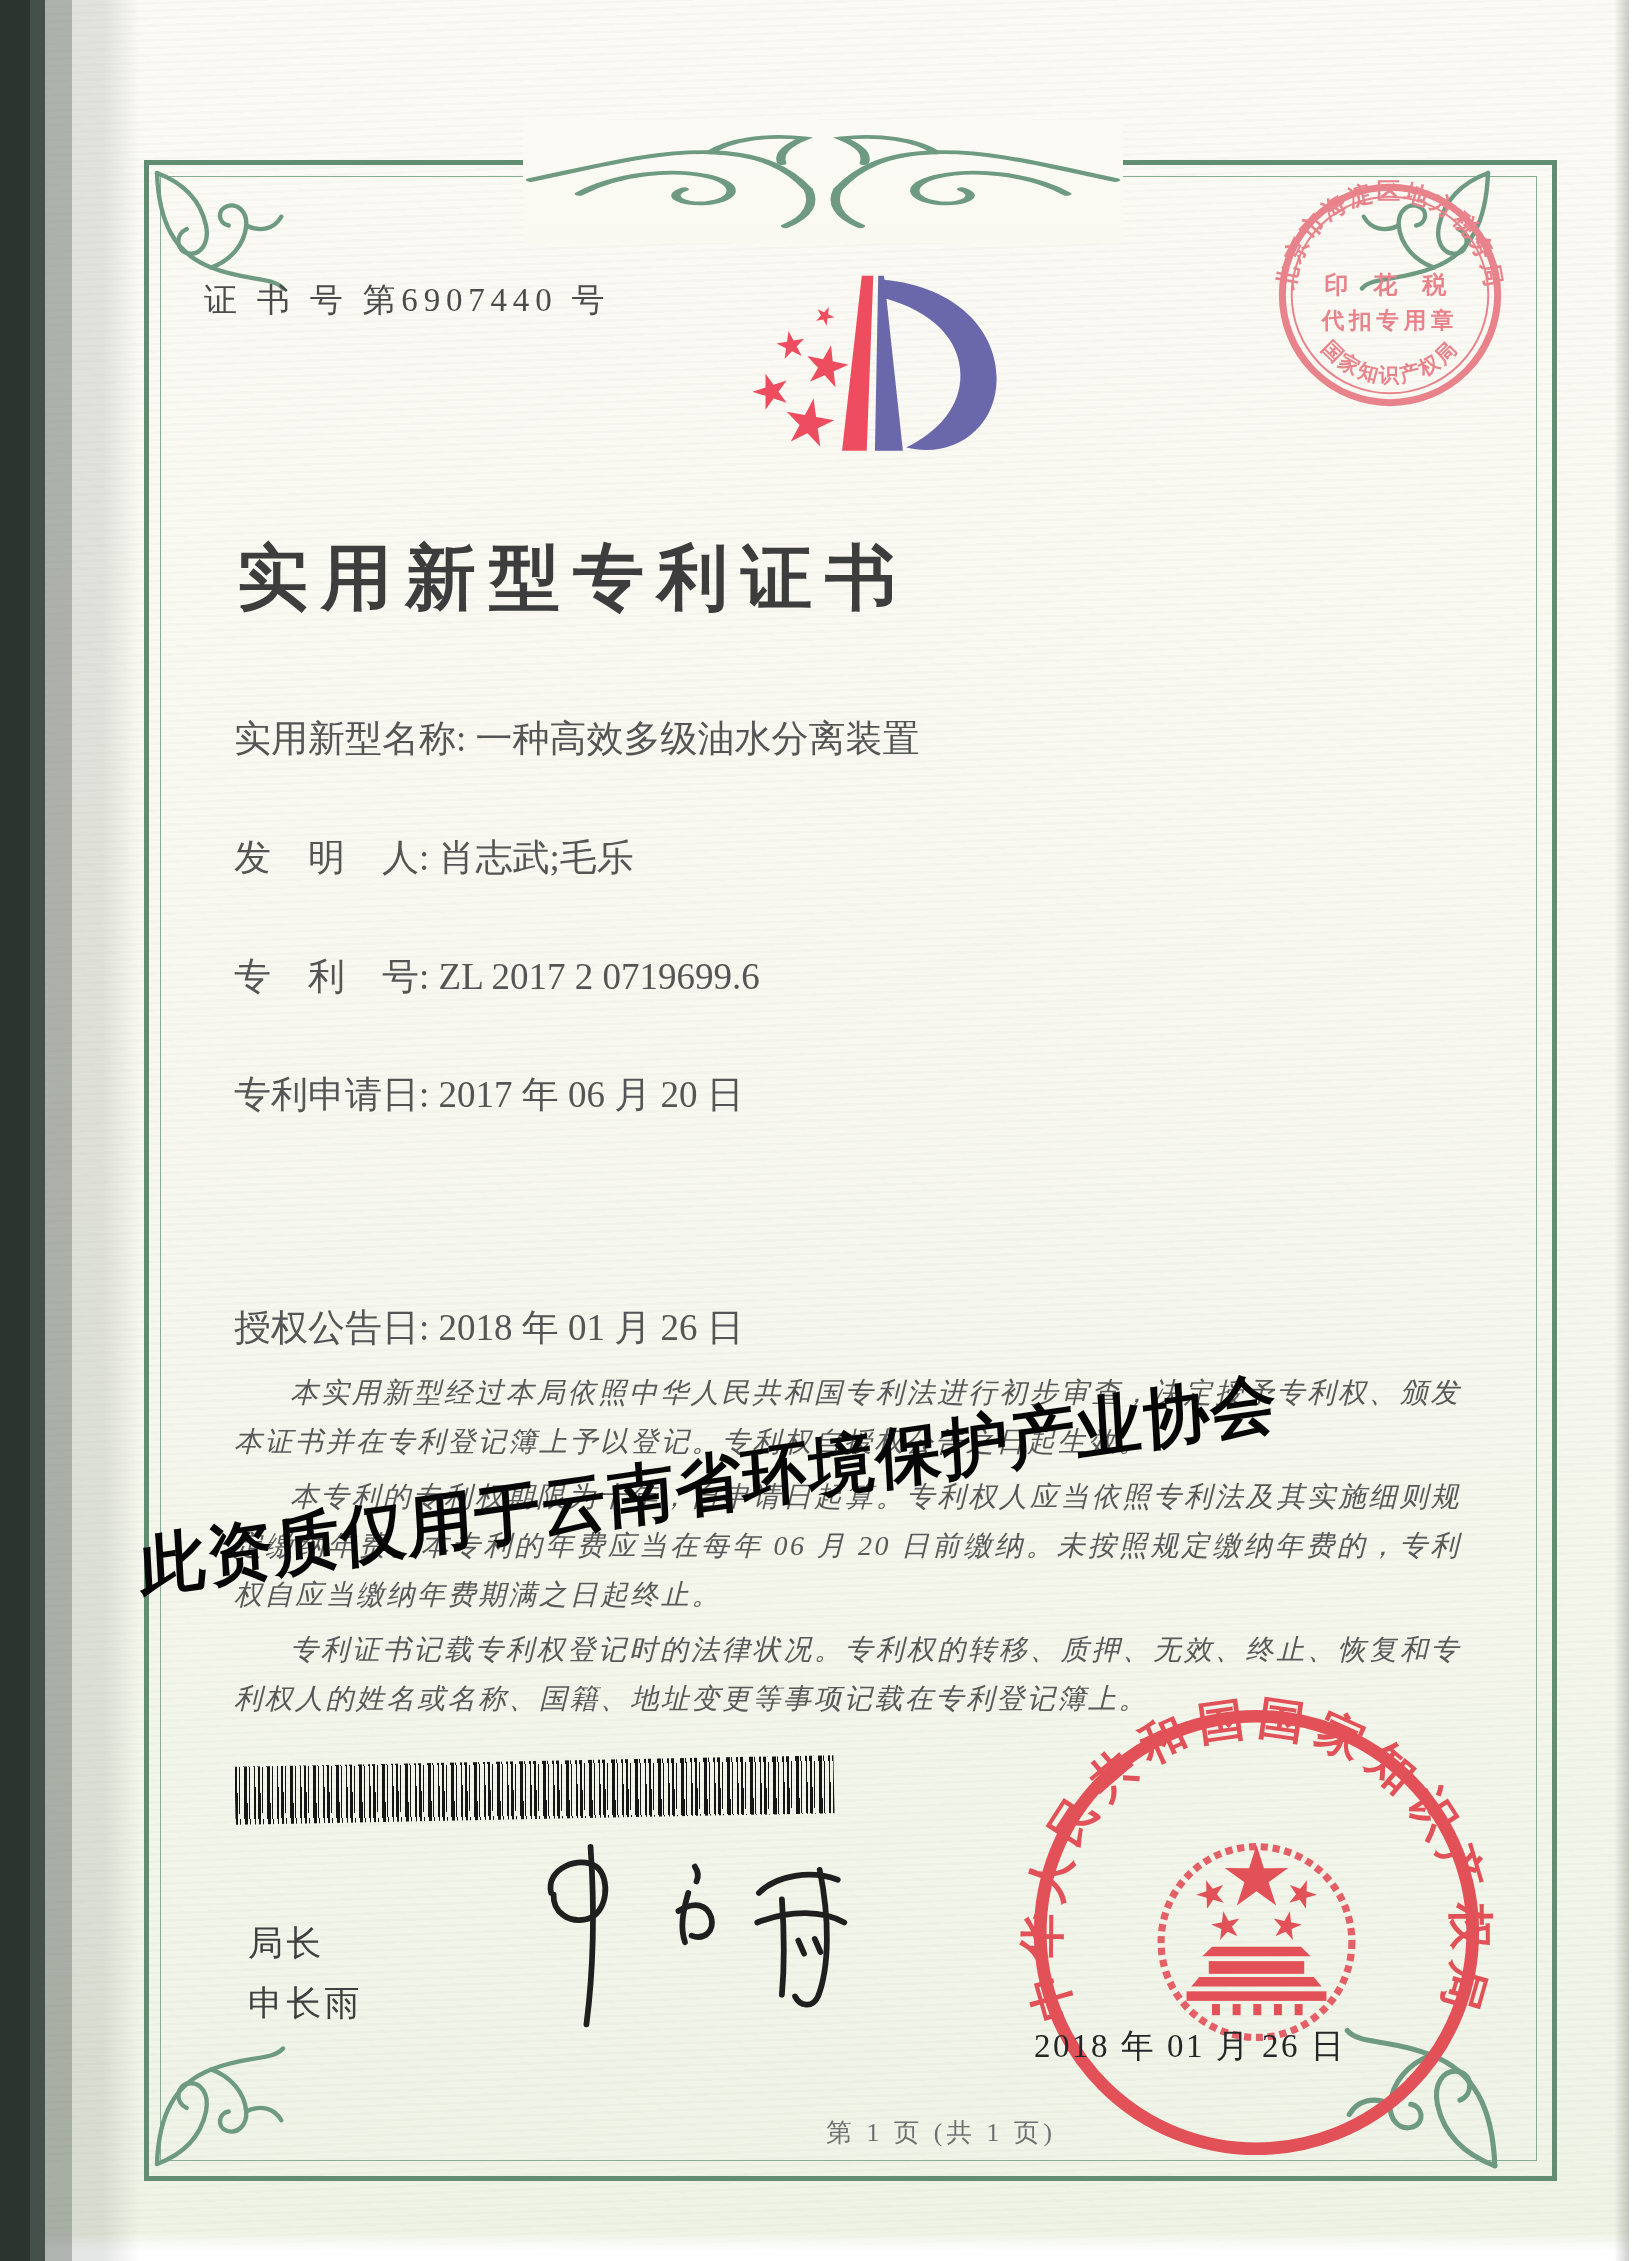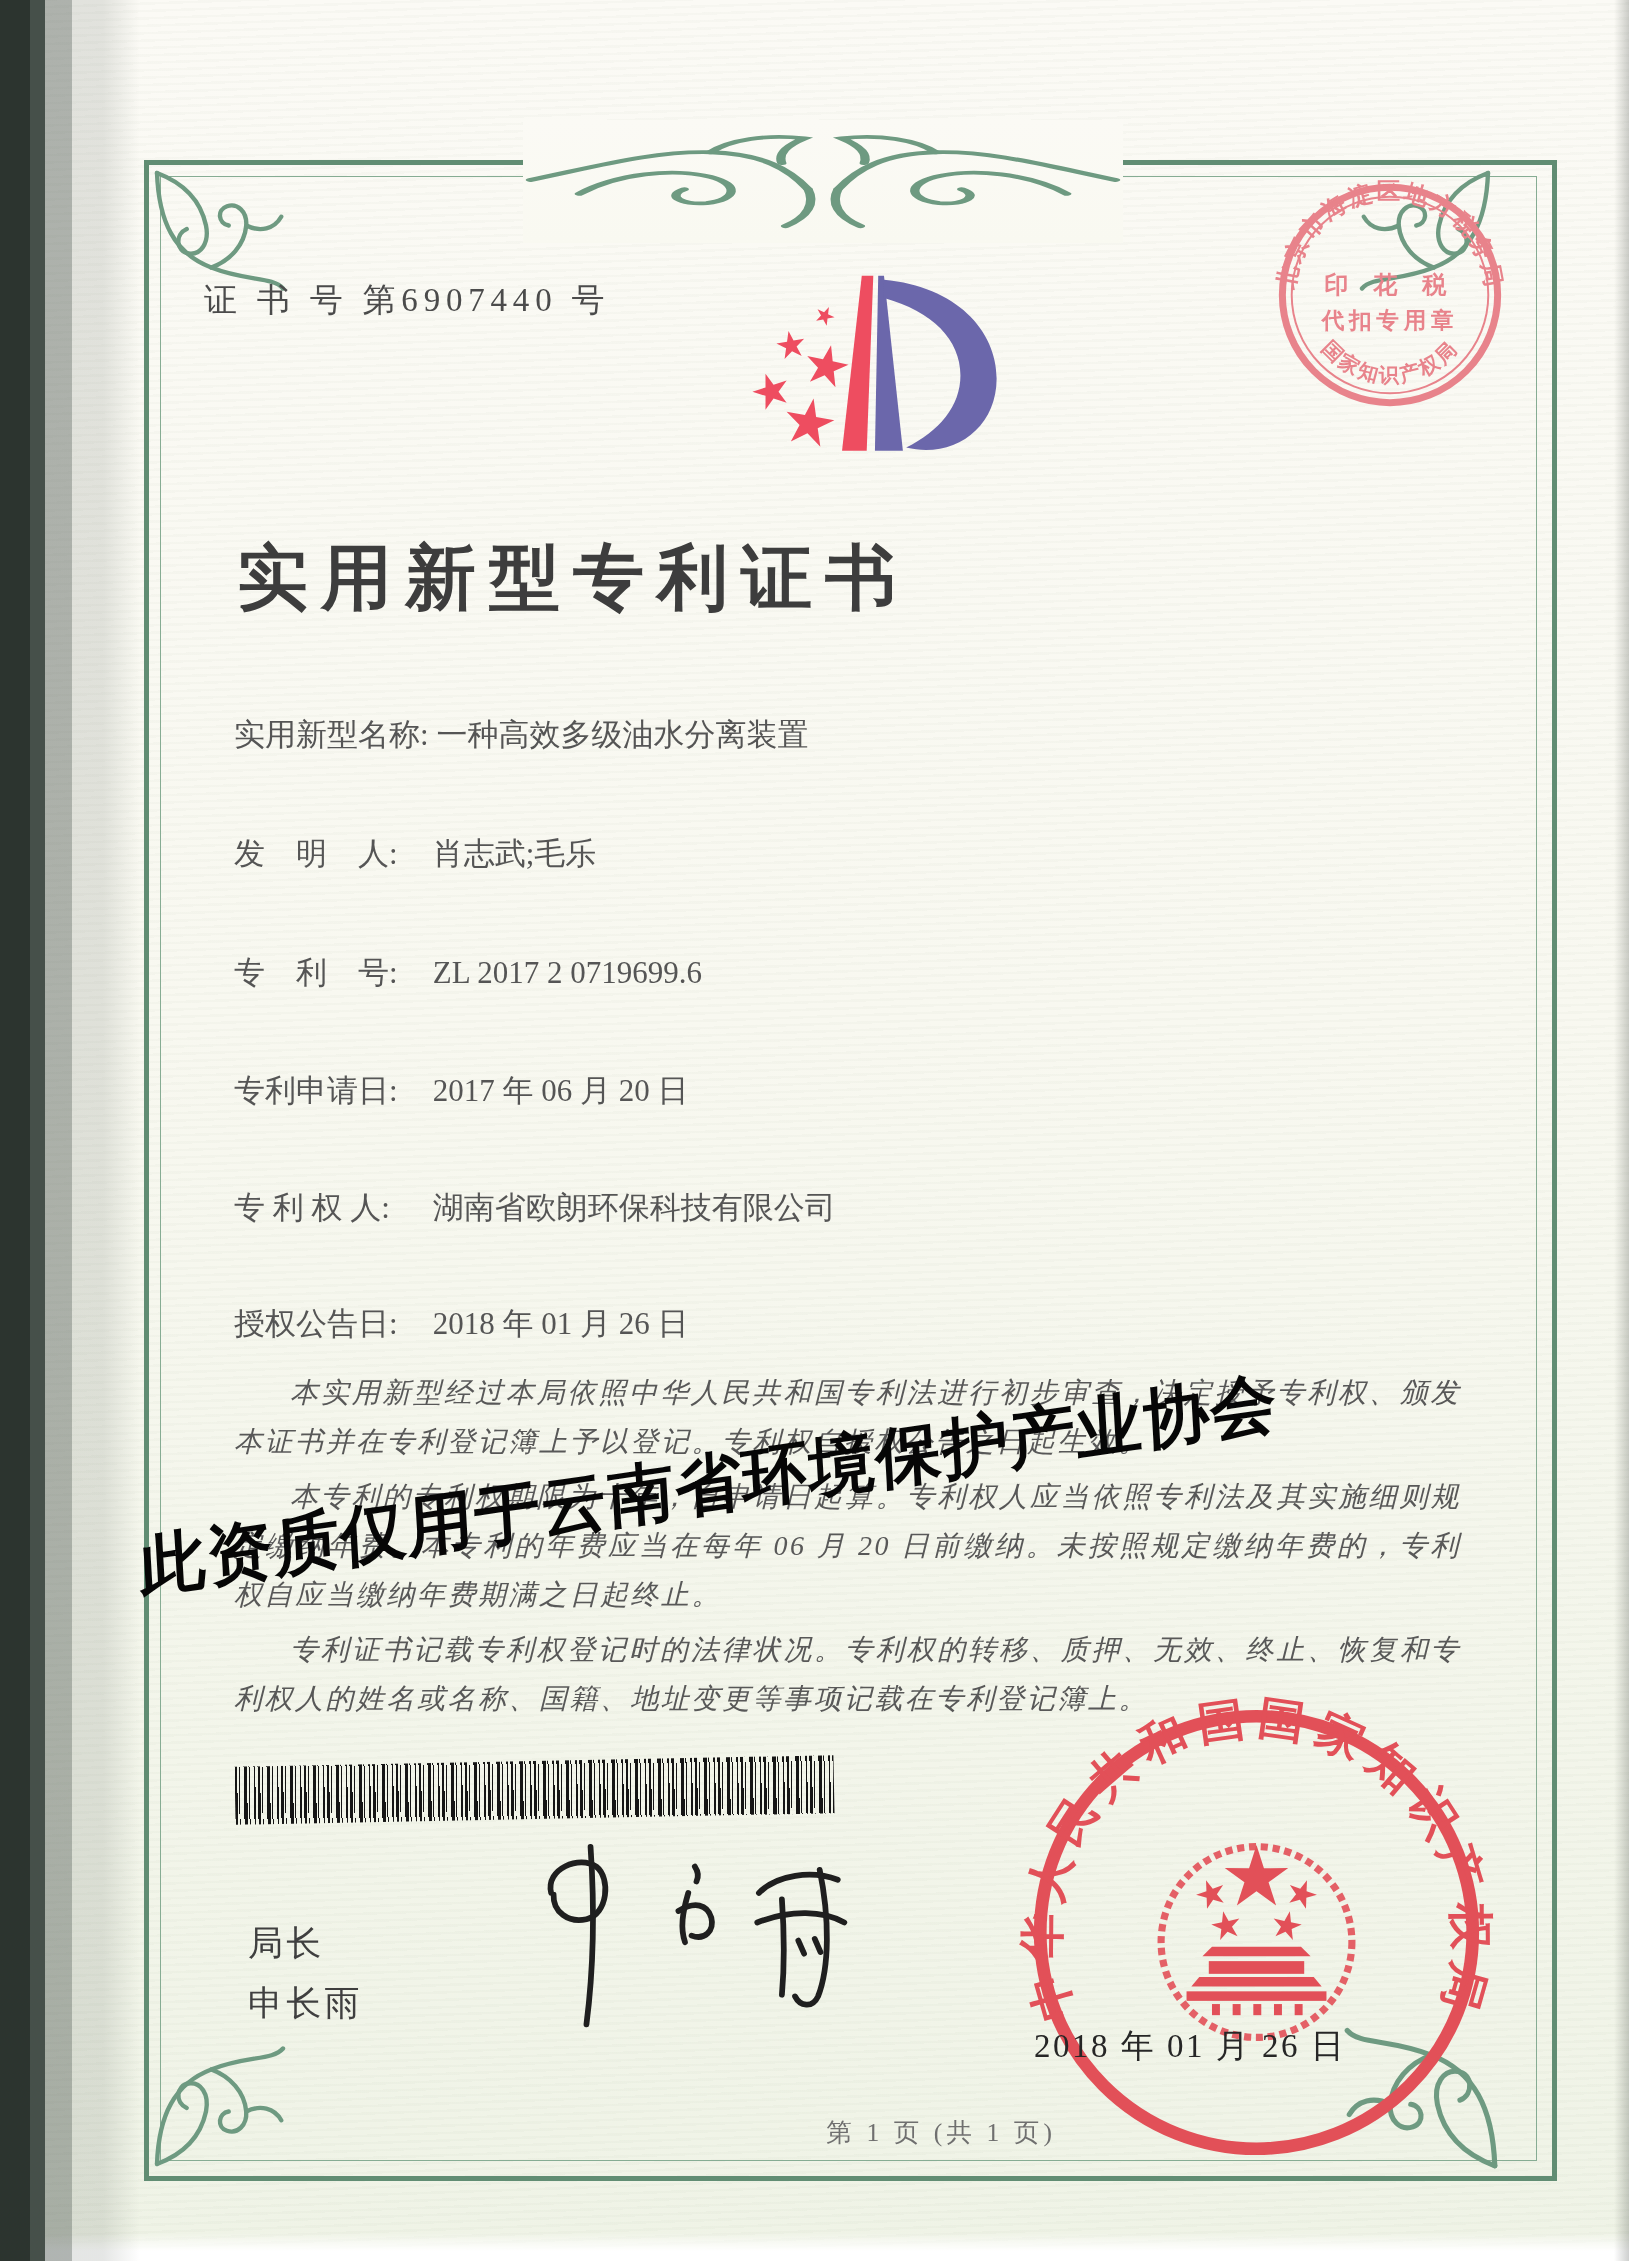--- a/index.html
+++ b/index.html
@@ -29,21 +29,21 @@
   .top-center-ornament svg{width:50%;height:100%;}
 
   
   .cert-no{position:absolute;left:204px;top:278px;font-size:33px;letter-spacing:5.8px;color:#4b4b4b;z-index:3;}
   .logo{position:absolute;left:722px;top:255px;width:296px;height:247px;z-index:3;}
   .tax-stamp{position:absolute;left:1273px;top:178px;width:234px;height:234px;z-index:3;}
   .title{position:absolute;left:237px;top:531px;width:1151px;text-align:left;
         font-size:71px;font-weight:700;letter-spacing:13px;color:#3d3d3d;z-index:3;}
 
   
-  .row{position:absolute;left:234px;font-size:31px;color:#555;z-index:3;white-space:nowrap;}
+  .row{position:absolute;left:234px;font-size:37px;color:#555;z-index:3;white-space:nowrap;}
   .row .lbl{display:inline-block;min-width:191px;}
   .r0{top:714px}.r1{top:833px}.r2{top:952px}.r3{top:1070px}.r4{top:1187px}.r5{top:1303px}
 
   
   .paras{position:absolute;left:234px;top:1368px;width:1227px;z-index:3;}
   .paras p{margin:0 0 5.8px 0;font-size:28px;line-height:49px;letter-spacing:2.5px;
         text-indent:2em;text-align:justify;color:#585858;font-style:italic;}
 
   
   .watermark{position:absolute;left:140px;top:1523px;width:1250px;z-index:6;
@@ -164,24 +164,20 @@
     <span class="lbl">发　明　人:</span>
     <span class="val">肖志武;毛乐</span>
   </div>
   <div class="row r2">
     <span class="lbl">专　利　号:</span>
     <span class="val">ZL 2017 2 0719699.6</span>
   </div>
   <div class="row r3">
     <span class="lbl">专利申请日:</span>
     <span class="val">2017 年 06 月 20 日</span>
-  </div>
-  <div class="row r4">
-    <span class="lbl">专 利 权 人:</span>
-    <span class="val">湖南省欧朗环保科技有限公司</span>
   </div>
   <div class="row r5">
     <span class="lbl">授权公告日:</span>
     <span class="val">2018 年 01 月 26 日</span>
   </div>
 
   <div class="paras">
     <p>本实用新型经过本局依照中华人民共和国专利法进行初步审查，决定授予专利权、颁发本证书并在专利登记簿上予以登记。专利权自授权公告之日起生效。</p>
     <p>本专利的专利权期限为十年，自申请日起算。专利权人应当依照专利法及其实施细则规定缴纳年费。本专利的年费应当在每年 06 月 20 日前缴纳。未按照规定缴纳年费的，专利权自应当缴纳年费期满之日起终止。</p>
     <p>专利证书记载专利权登记时的法律状况。专利权的转移、质押、无效、终止、恢复和专利权人的姓名或名称、国籍、地址变更等事项记载在专利登记簿上。</p>

